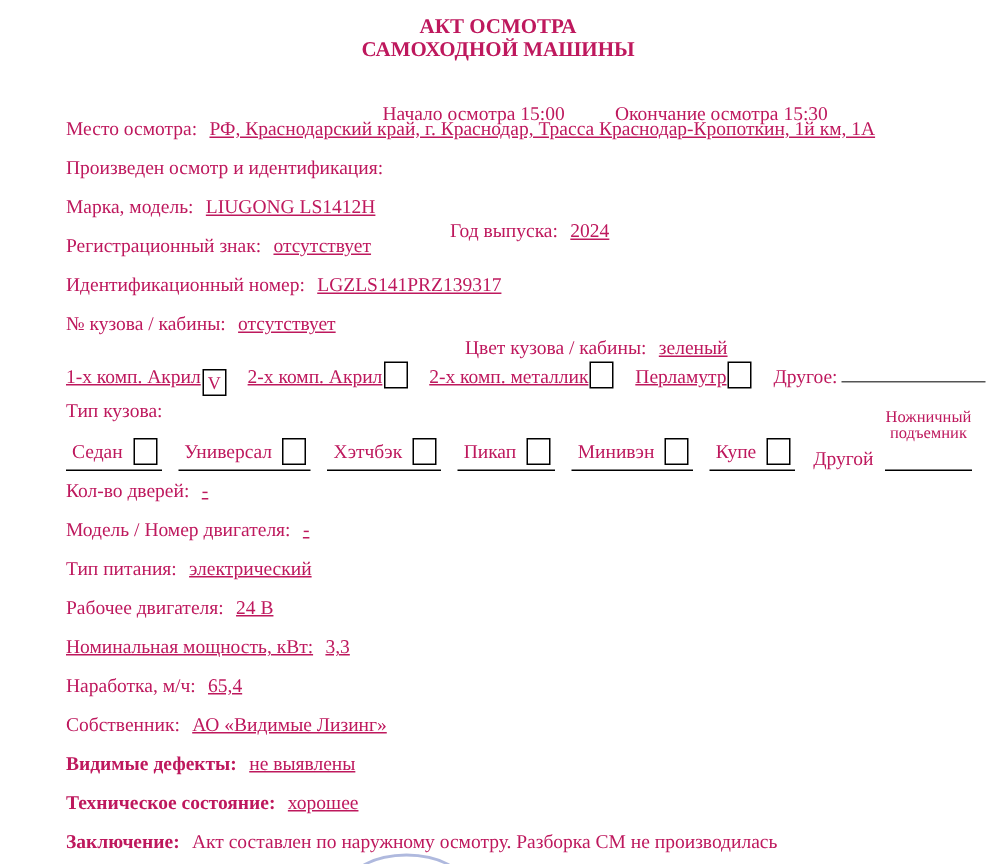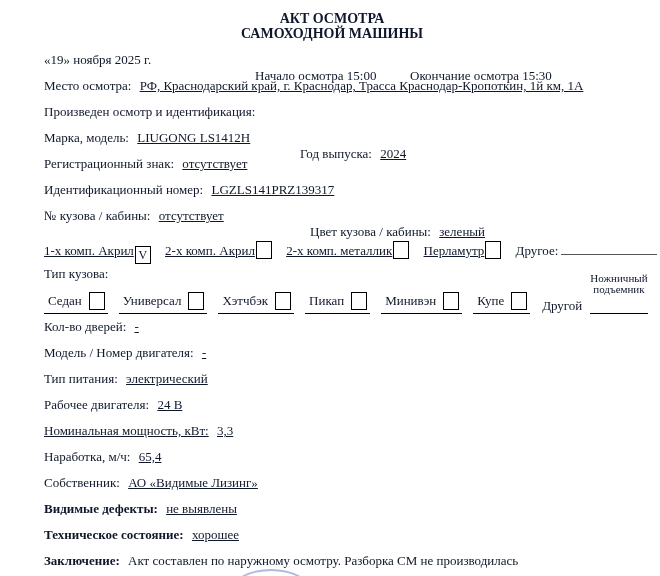--- a/index.html
+++ b/index.html
@@ -4,21 +4,21 @@
 <style>
   html, body { margin: 0; padding: 0; background: #fff; }
   .page {
     position: relative;
     width: 660px;
     height: 576px;
     background: #fff;
     overflow: hidden;
     font-family: "Liberation Serif", "DejaVu Serif", serif;
     font-size: 13px;
-    color: #0f172a;
+    color: #be185d;
   }
   .content { position: absolute; left: 44px; top: 0; width: 576px; }
   .title { text-align: center; font-weight: bold; font-size: 14px; line-height: 15px; padding-top: 11px; }
   .row { position: relative; height: 26px; line-height: 26px; white-space: nowrap; }
   .abs { position: absolute; top: 16px; }
   .u { text-decoration: underline; }
   .b { font-weight: bold; }
   .val { margin-left: 5px; }
   .date-row { margin-top: 6px; }
   .cb {
@@ -56,21 +56,20 @@
 
 <div class="page">
   <div class="content">
 
     <div class="title">
       <div>АКТ ОСМОТРА</div>
       <div>САМОХОДНОЙ МАШИНЫ</div>
     </div>
 
     <div class="row date-row">
-      <span>«19» ноября 2025 г.</span>
       <span class="abs" style="left:211px">Начало осмотра 15:00</span>
       <span class="abs" style="left:366px">Окончание осмотра 15:30</span>
     </div>
 
     <div class="row">
       <span>Место осмотра:</span>
       <span class="val u">РФ, Краснодарский край, г. Краснодар, Трасса Краснодар-Кропоткин, 1й км, 1А</span>
     </div>
 
     <div class="row">

